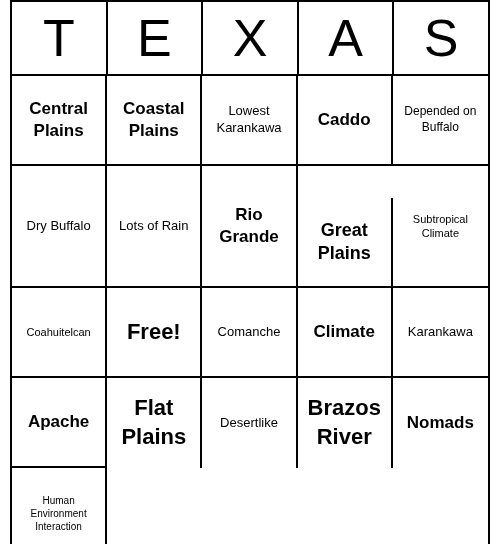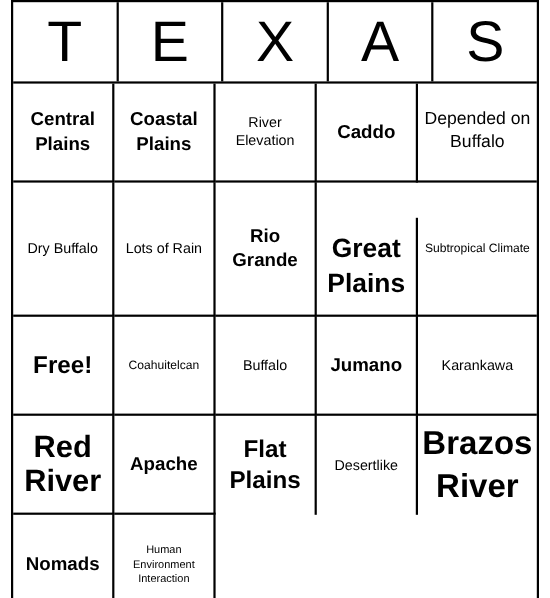--- a/index.html
+++ b/index.html
@@ -74,38 +74,37 @@
     <div class="bingo-title-cell">T</div>
     <div class="bingo-title-cell">E</div>
     <div class="bingo-title-cell">X</div>
     <div class="bingo-title-cell">A</div>
     <div class="bingo-title-cell">S</div>
   </div>
   <div class="bingo-grid">
 
     <div class="bingo-cell medium-text">Central Plains</div>
     <div class="bingo-cell medium-text">Coastal Plains</div>
-    <div class="bingo-cell">River Elevation</div>
+    <div class="bingo-cell">Lowest Karankawa</div>
     <div class="bingo-cell medium-text">Caddo</div>
 
-    <div class="bingo-cell" style="font-size:16px;">Depended on Buffalo</div>
+    <div class="bingo-cell" style="font-size:12px;">Depended on Buffalo</div>
     <div class="bingo-cell">Dry Buffalo</div>
     <div class="bingo-cell">Lots of Rain</div>
     <div class="bingo-cell medium-text">Rio Grande</div>
-    <div class="bingo-cell large-text" style="font-size:24px;margin-top:32px;">Great Plains</div>
+    <div class="bingo-cell large-text" style="font-size:18px;margin-top:32px;">Great Plains</div>
 
     <div class="bingo-cell" style="font-size:11px;">Subtropical Climate</div>
+    <div class="bingo-cell" style="font-size:11px;">Coahuitelcan</div>
     <div class="bingo-cell free">Free!</div>
-    <div class="bingo-cell" style="font-size:11px;">Coahuitelcan</div>
-    <div class="bingo-cell">Buffalo</div>
-    <div class="bingo-cell medium-text">Jumano</div>
+    <div class="bingo-cell">Comanche</div>
+    <div class="bingo-cell medium-text">Climate</div>
 
     <div class="bingo-cell">Karankawa</div>
-    <div class="bingo-cell" style="font-size:28px; font-weight:bold; line-height:1.1;">Red River</div>
     <div class="bingo-cell medium-text">Apache</div>
     <div class="bingo-cell" style="font-size:22px; font-weight:bold;">Flat Plains</div>
     <div class="bingo-cell">Desertlike</div>
 
-    <div class="bingo-cell" style="font-size:30px; font-weight:bold;">Brazos River</div>
+    <div class="bingo-cell" style="font-size:22px; font-weight:bold;">Brazos River</div>
     <div class="bingo-cell medium-text">Nomads</div>
     <div class="bingo-cell" style="font-size:10px;">Human Environment Interaction</div>
   </div>
 </div>
 
 </body></html>

